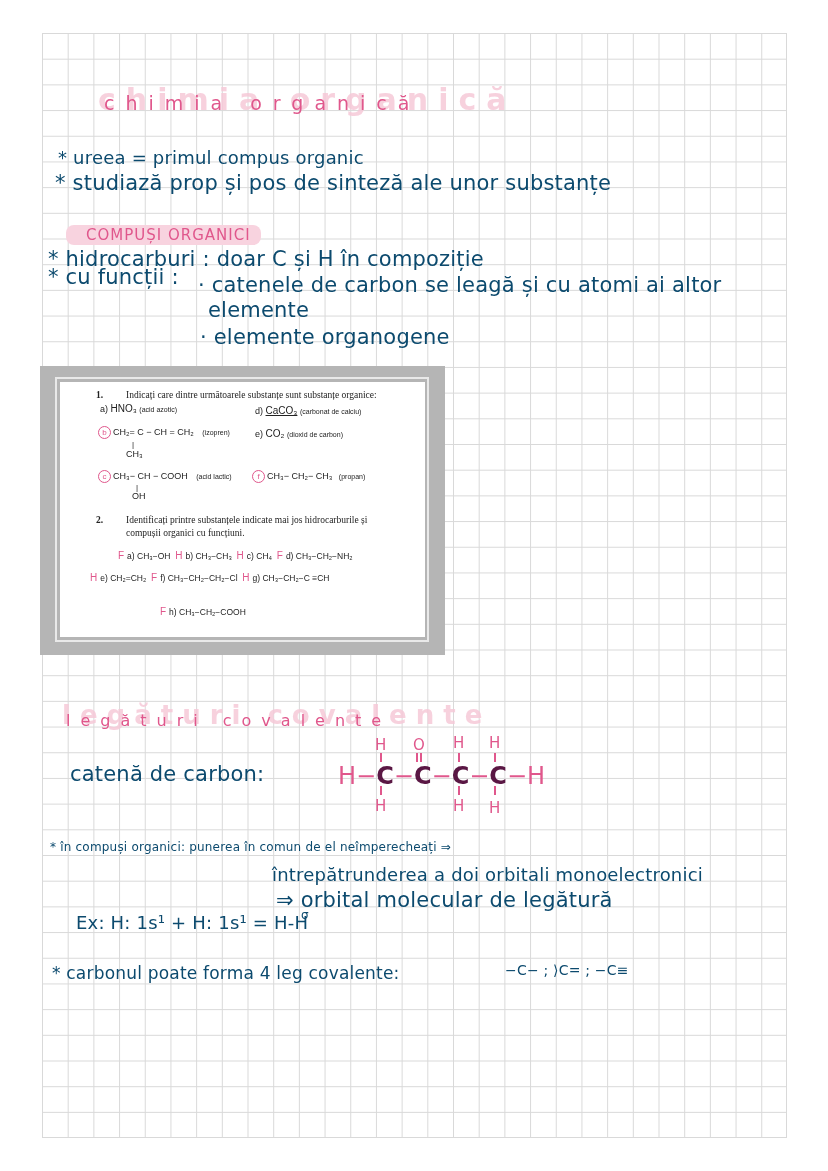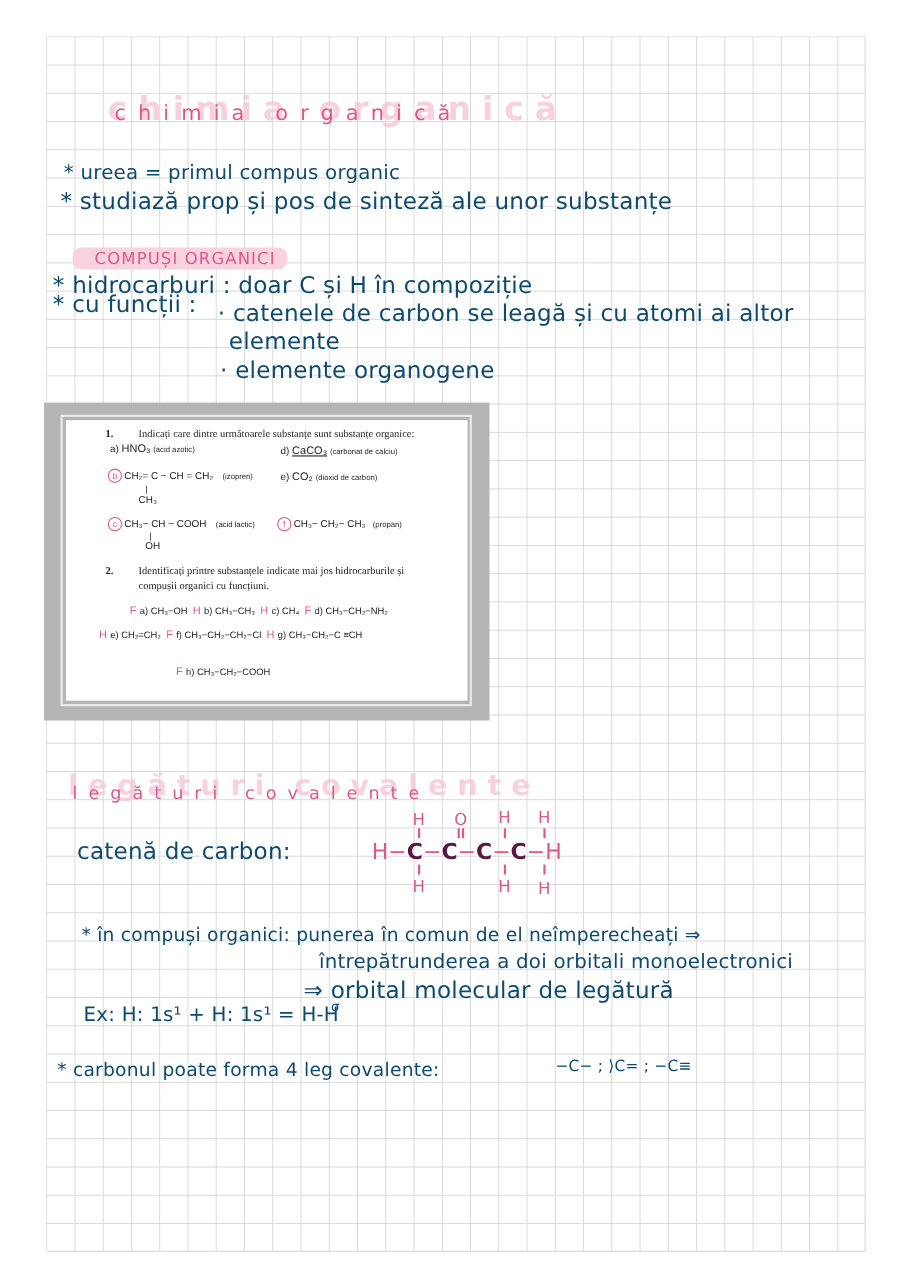--- a/index.html
+++ b/index.html
@@ -51,21 +51,21 @@
     .ex { position: absolute; white-space: nowrap; color: #222; font-family: "Liberation Sans", sans-serif; font-size: 9px; }
     .ex.serif { font-family: "Liberation Serif", serif; font-size: 9.5px; }
     .ex .small { font-size: 7px; }
     .circ {
       display: inline-block; width: 11px; height: 11px; border: 1px solid #e0578c;
       border-radius: 50%; color: #e0578c; font-size: 8px; line-height: 11px; text-align: center;
       margin-right: 2px;
     }
     .mark { color: #e0578c; font-size: 10px; margin-right: 3px; }
     
-    .chem { position: absolute; font-family: "DejaVu Sans", sans-serif; font-size: 20px; color: #e0578c; white-space: nowrap; }
+    .chem { position: absolute; font-family: "DejaVu Sans", sans-serif; font-size: 24px; color: #e0578c; white-space: nowrap; }
     .chem .c { color: #5a1744; font-weight: bold; }
     .chem-sm { position: absolute; font-family: "DejaVu Sans", sans-serif; font-size: 15px; color: #e0578c; }
     .vbar { position: absolute; width: 2px; height: 9px; background: #e0578c; }
   </style>
 </head>
 <body>
 
 <div class="grid"></div>
 
 <div class="title-wrap">
@@ -175,20 +175,20 @@
   <div class="vbar" style="left:494px; top:753px;"></div>
 
   <div class="vbar" style="left:380px; top:786px;"></div>
   <div class="vbar" style="left:458px; top:786px;"></div>
   <div class="vbar" style="left:494px; top:786px;"></div>
   <div class="chem-sm" style="left:375px; top:797px;">H</div>
   <div class="chem-sm" style="left:453px; top:797px;">H</div>
   <div class="chem-sm" style="left:489px; top:799px;">H</div>
 </div>
 
-<div class="ink hand" style="left:50px; top:840px; font-size:17px;margin-left:24px;">* în compuși organici: punerea în comun de el neîmperecheați ⇒</div>
-<div class="ink hand" style="left:290px; top:864px; font-size:18px;">întrepătrunderea a doi orbitali monoelectronici</div>
+<div class="ink hand" style="left:50px; top:840px; font-size:12px;">* în compuși organici: punerea în comun de el neîmperecheați ⇒</div>
+<div class="ink hand" style="left:272px; top:864px; font-size:18px;">întrepătrunderea a doi orbitali monoelectronici</div>
 <div class="ink hand" style="left:276px; top:888px; font-size:21px;">⇒ orbital molecular de legătură</div>
 <div class="ink hand" style="left:301px; top:908px; font-size:12px;">σ</div>
 <div class="ink hand" style="left:76px; top:912px; font-size:18px;">Ex:  H: 1s¹  + H: 1s¹  =  H-H</div>
 
 <div class="ink hand" style="left:52px; top:963px; font-size:17px;">* carbonul poate forma 4 leg covalente:</div>
 <div class="ink hand" style="left:505px; top:962px; font-size:14px;">−C−  ;  ⟩C=  ; −C≡</div>
 
 </body></html>

